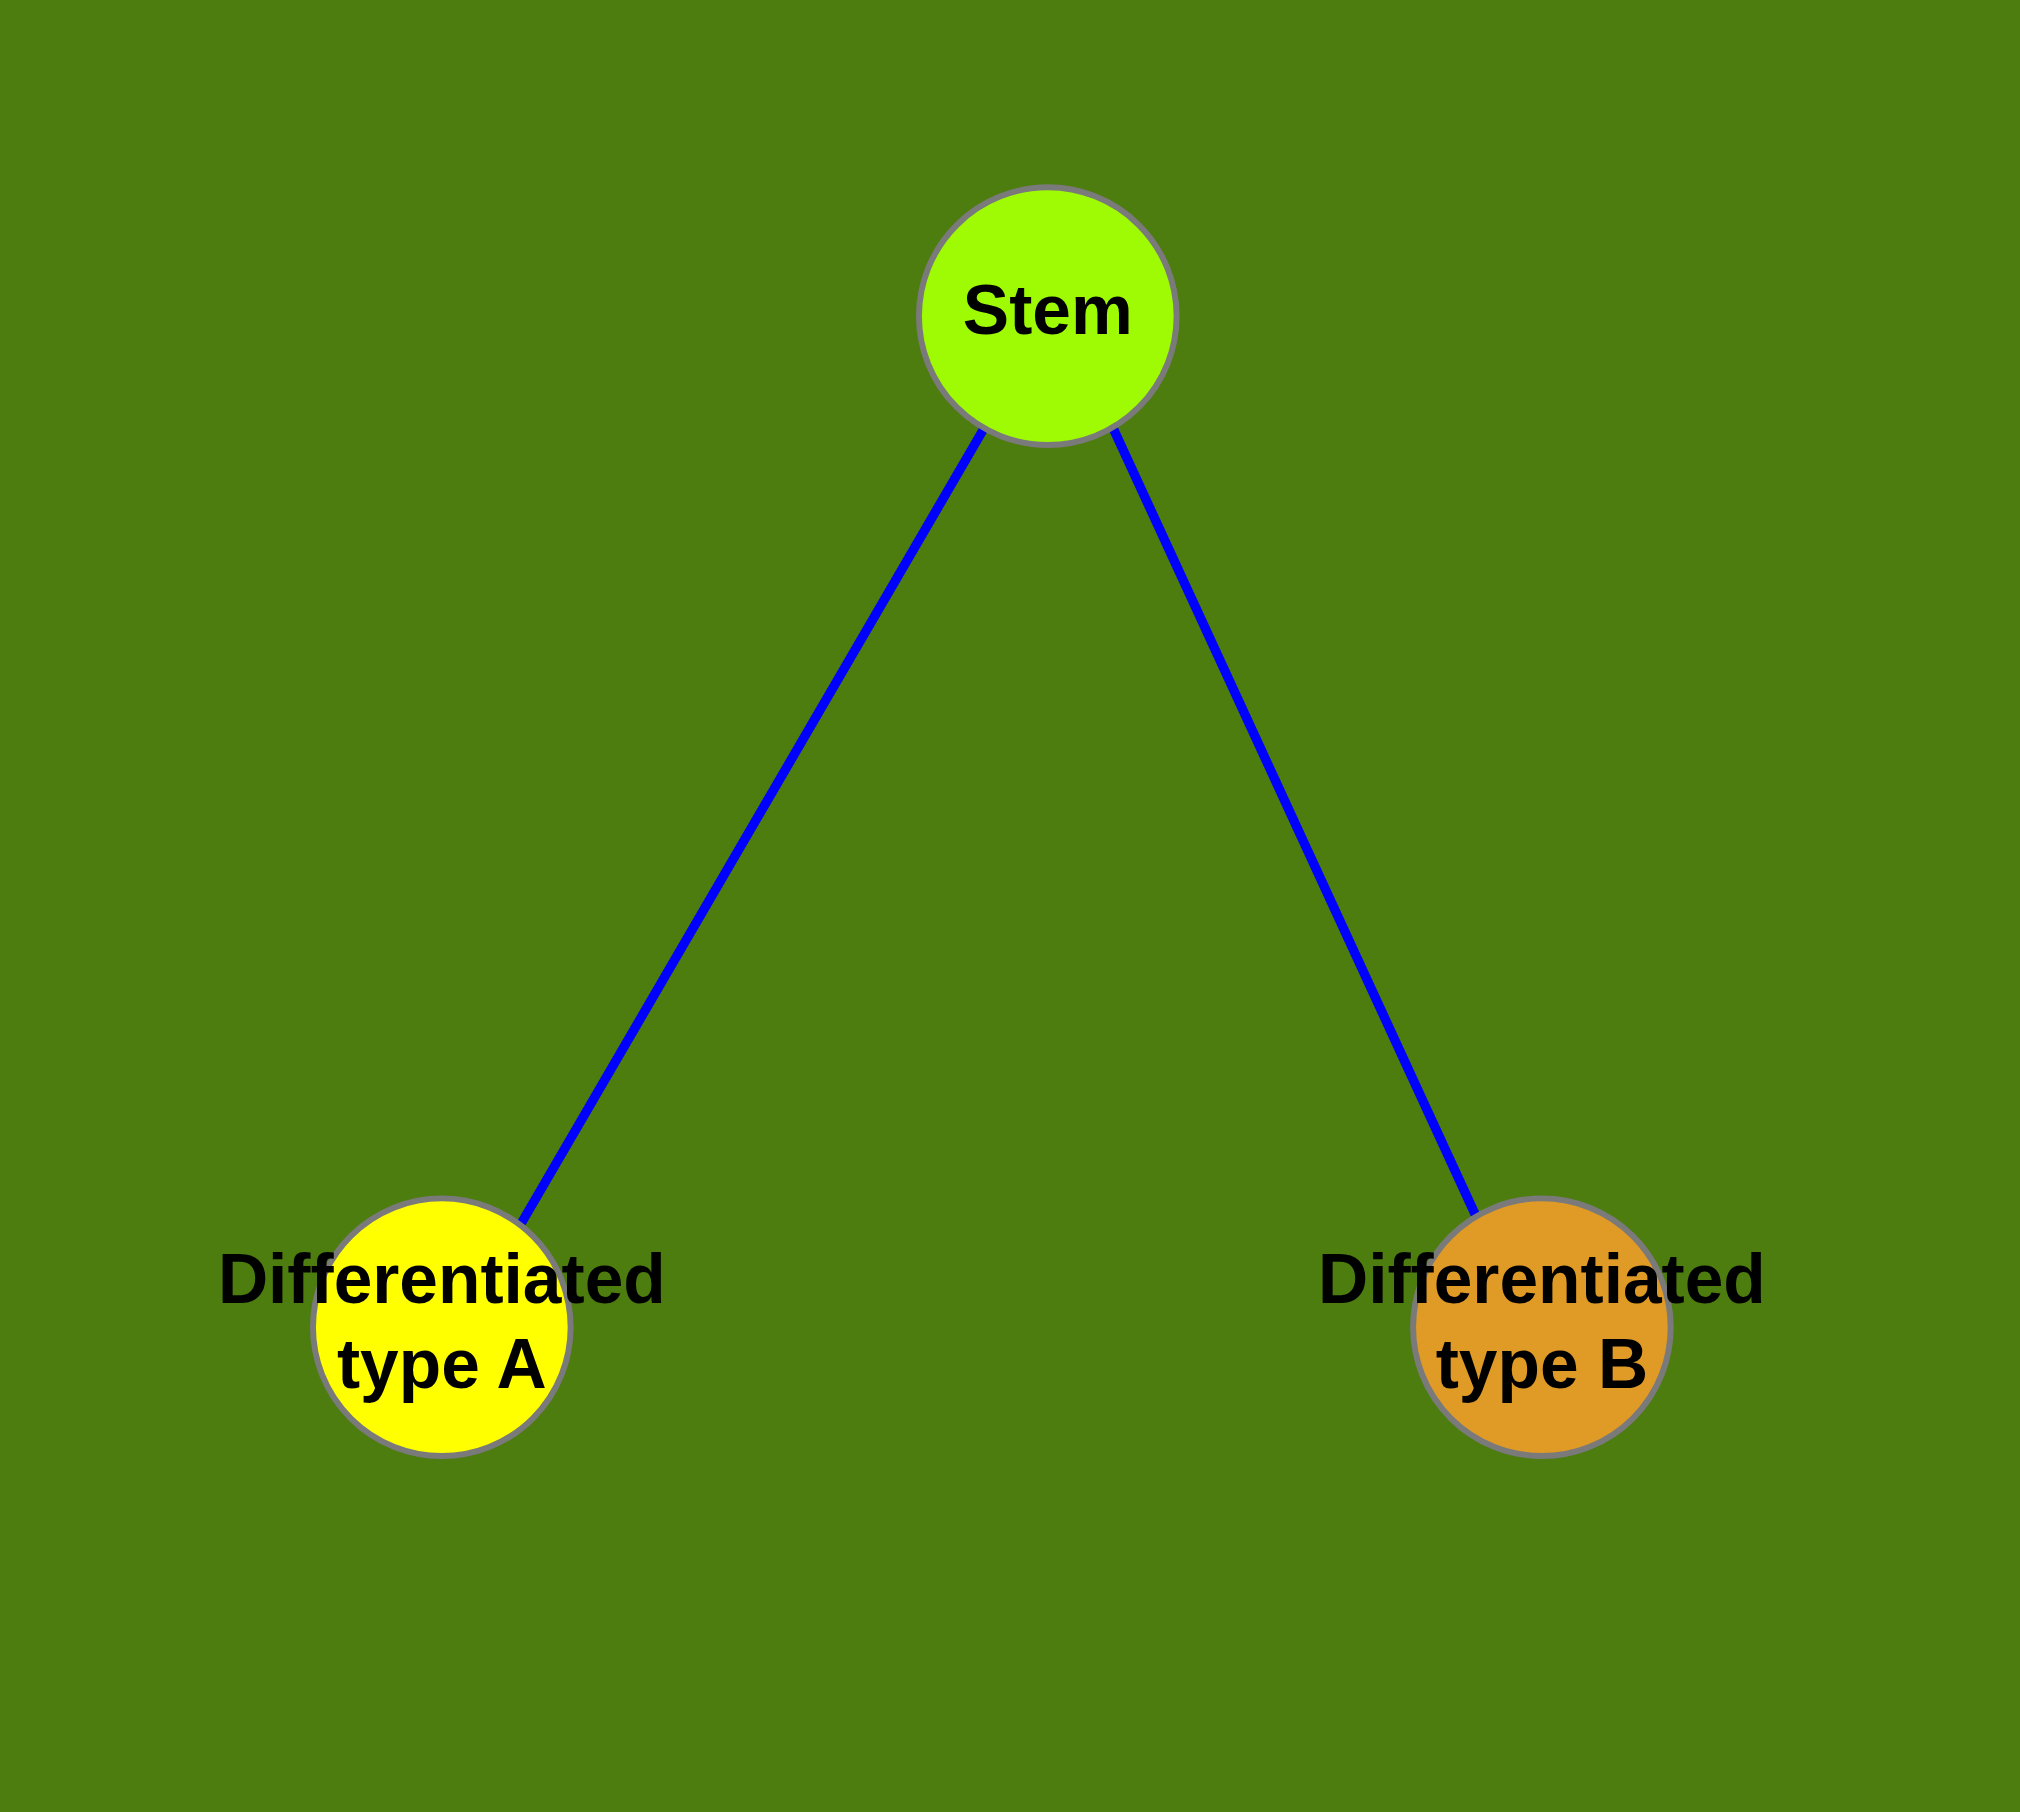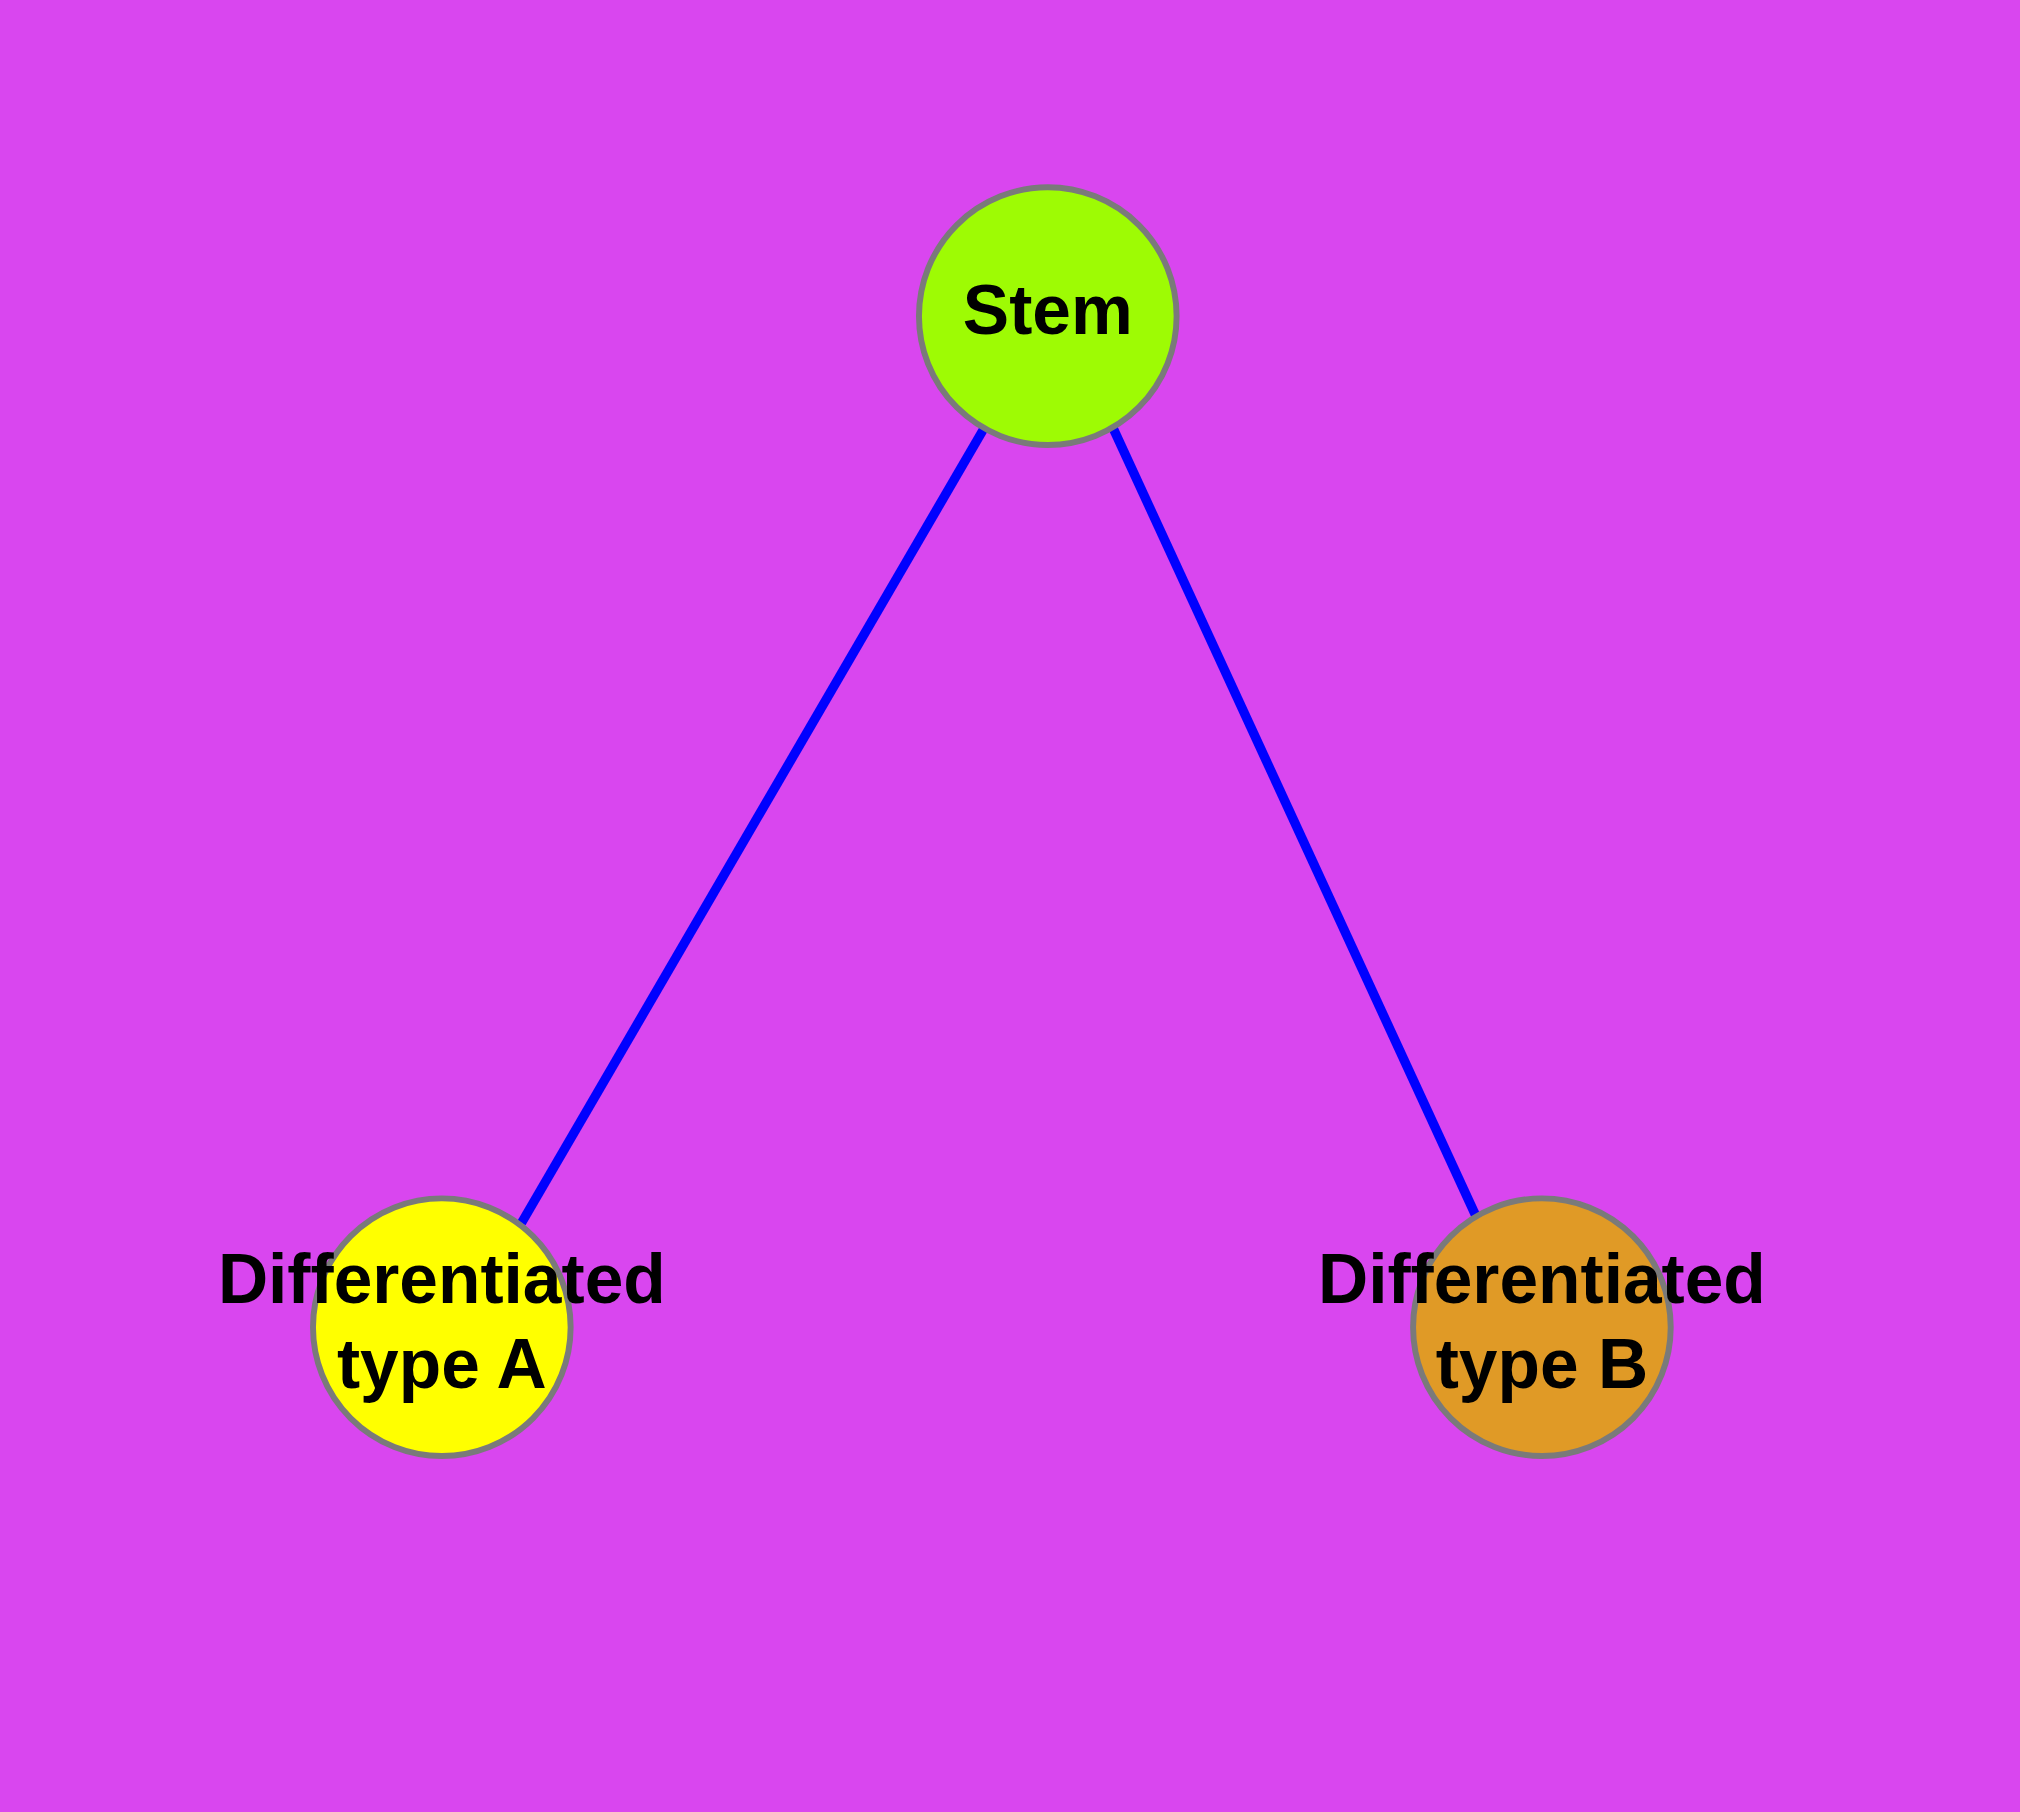--- a/index.html
+++ b/index.html
@@ -29,21 +29,21 @@
     text-anchor: middle;
     dominant-baseline: middle;
   }
   .edge-line {
     stroke-linecap: butt;
   }
 </style>
 </head>
 <body>
 
-<div id="canvas" style="background: #d946ef;">
+<div id="canvas" style="background: #4d7c0f;">
   <svg id="graph-svg" viewBox="0 0 2384 2138" xmlns="http://www.w3.org/2000/svg">
     <g id="edges-layer">
         <line x1="1161" y1="505" x2="615" y2="1443" stroke="#0000ff" stroke-width="11" class="edge-line"></line>
         <line x1="1313" y1="505" x2="1744" y2="1441" stroke="#0000ff" stroke-width="11" class="edge-line"></line>
       </g>
     <g id="nodes-layer">
         <circle cx="1236" cy="373" r="152" fill="#9efb04" stroke="#7a7a7a" stroke-width="7"></circle>
         <circle cx="521" cy="1566" r="152" fill="#ffff00" stroke="#7a7a7a" stroke-width="7"></circle>
         <circle cx="1819" cy="1566" r="152" fill="#e09a26" stroke="#7a7a7a" stroke-width="7"></circle>
       </g>

